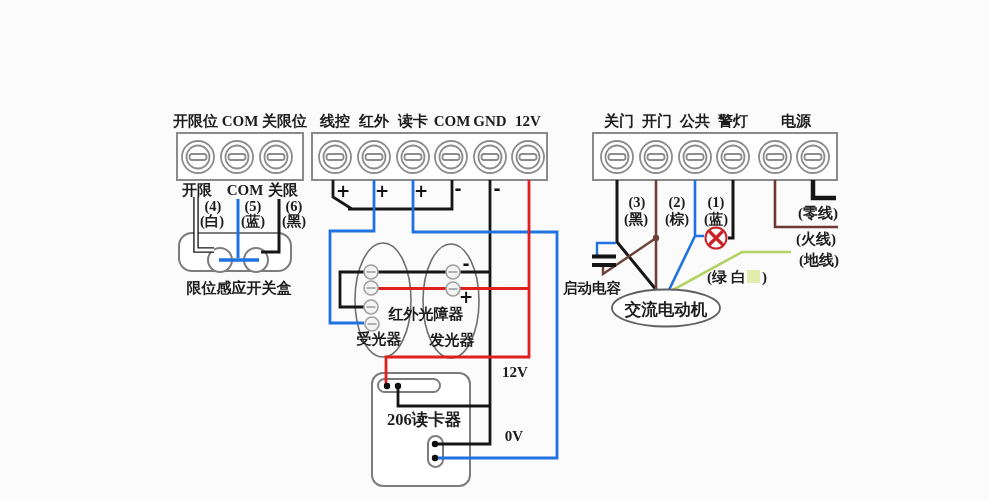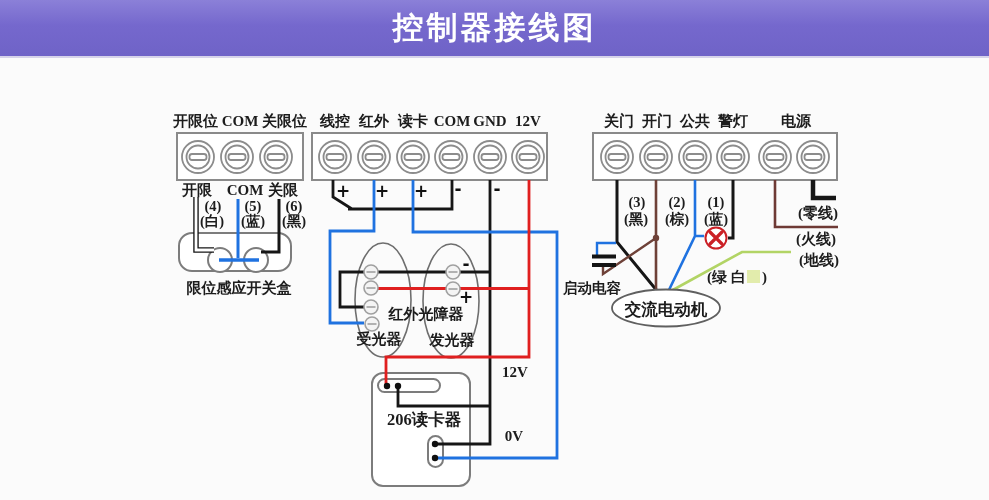--- a/index.html
+++ b/index.html
@@ -18,23 +18,20 @@
   .blk{fill:#ffffff;stroke:#8a8a8a;stroke-width:2;}
   .scw{fill:#ffffff;stroke:#8c8c8c;stroke-width:1.8;}
   .box{fill:#ffffff;stroke:#7c7c7c;stroke-width:2;}
   .stc{fill:#f4f4f4;stroke:#a0a0a0;stroke-width:1.6;}
   .wire{fill:none;}
 </style>
 </head>
 <body>
 
 <div class="screen">
-  <div class="header">
-    <span class="title">控制器接线图</span>
-  </div>
 
   <svg width="989" height="500" viewBox="0 0 989 500">
 
     <rect class="blk" x="177" y="133" width="126" height="47"></rect>
     <rect class="blk" x="312" y="133" width="235" height="47"></rect>
     <rect class="blk" x="593" y="133" width="244" height="47"></rect>
 
     <g>
       <g transform="translate(198,157)">
           <circle class="scw" r="16"></circle>

